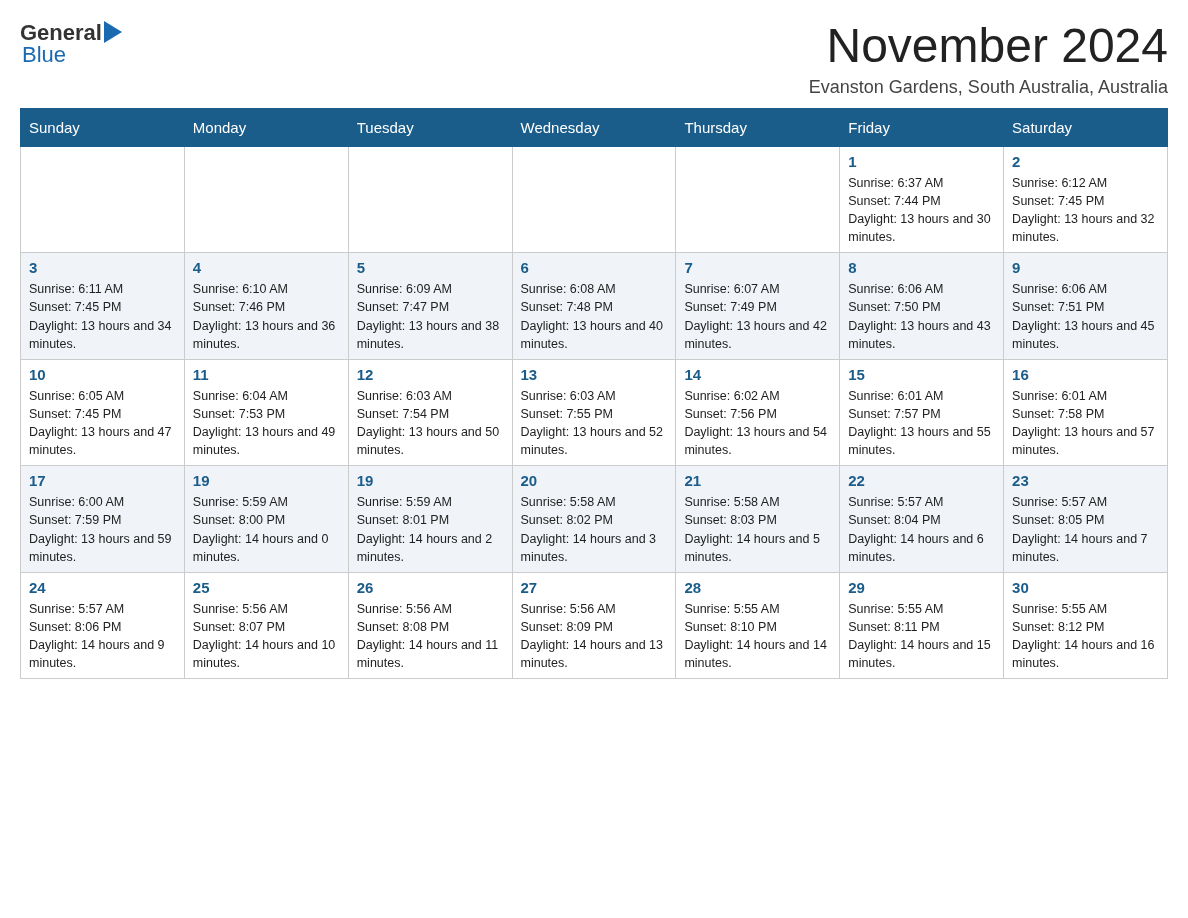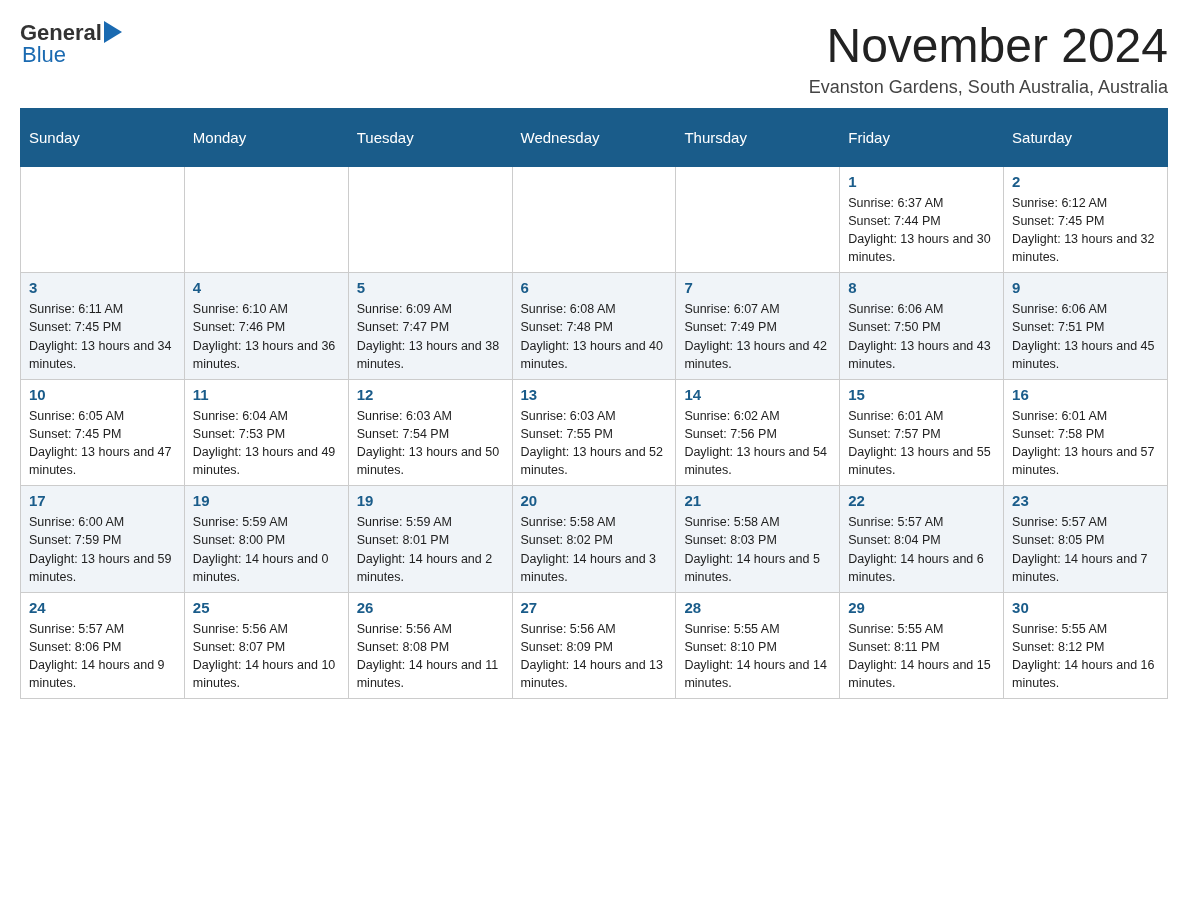--- a/index.html
+++ b/index.html
@@ -62,21 +62,21 @@
     .calendar {
       width: 100%;
       border-collapse: collapse;
       margin-top: 8px;
     }
     .calendar th {
       background-color: #1a5c8a;
       color: #fff;
       font-size: 15px;
       font-weight: normal;
-      padding: 20px 8px;
+      padding: 10px 8px;
       text-align: left;
       border: 1px solid #1a5c8a;
     }
     .calendar td {
       vertical-align: top;
       border: 1px solid #ccc;
       padding: 6px 8px;
       width: 14.28%;
       min-height: 100px;
       font-size: 13px;

